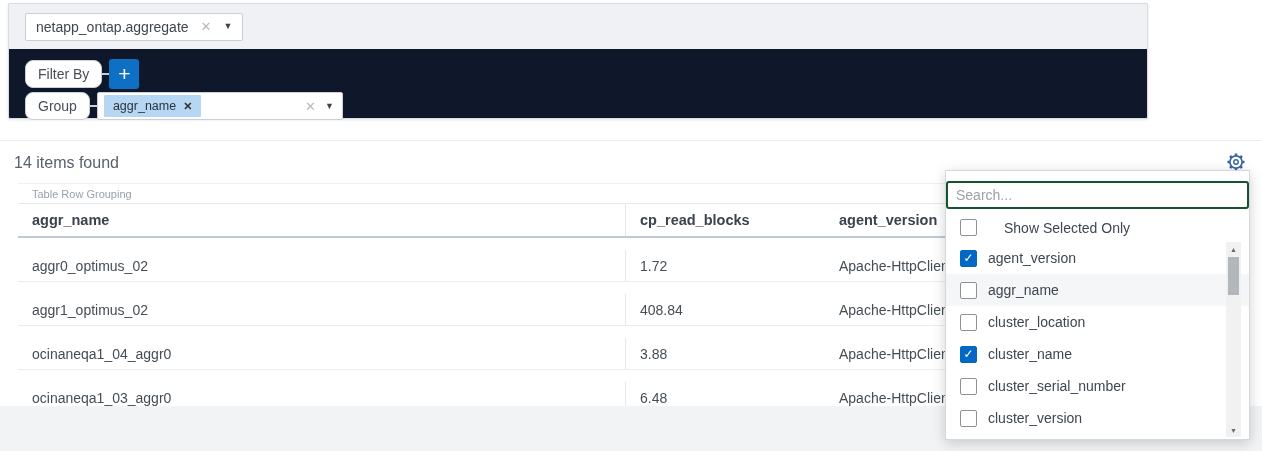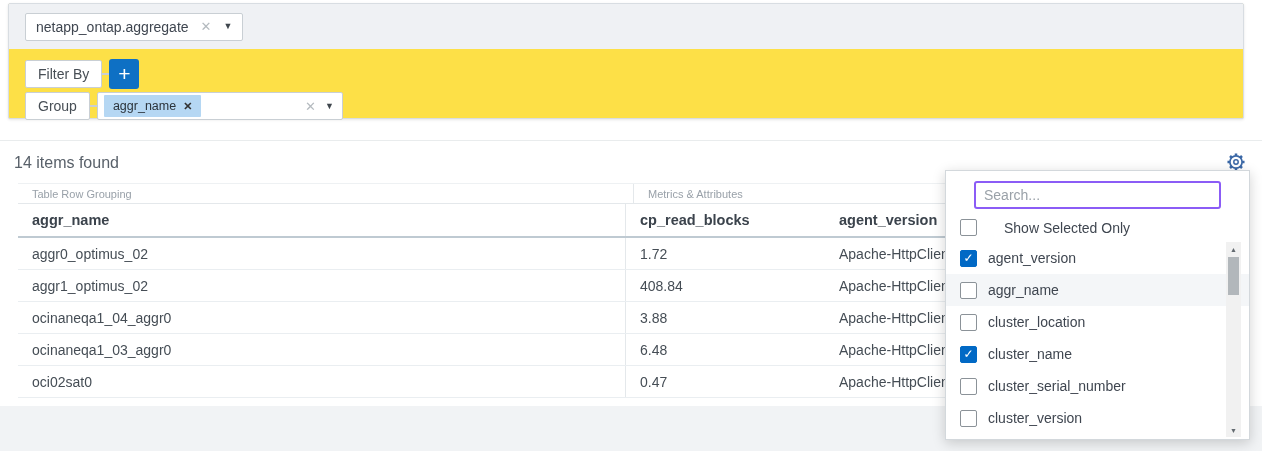--- a/index.html
+++ b/index.html
@@ -4,38 +4,38 @@
 <style>
   * { box-sizing: border-box; }
   html, body { margin:0; padding:0; }
   body {
     width:1262px; height:451px; position:relative; overflow:hidden;
     background:#ffffff; font-family:"Liberation Sans", sans-serif;
   }
 
   
   .query-panel {
-    position:absolute; left:8px; top:3px; width:1236px; height:116px;
-    border:1px solid #d8dde2; border-radius:2px; background:#fde047;
+    position:absolute; left:8px; top:3px; width:1140px; height:116px;
+    border:1px solid #d8dde2; border-radius:2px; background:#0f172a;
     box-shadow:0 1px 3px rgba(0,0,0,.10);
   }
   .entity-row { height:45px; background:#eff1f4; display:flex; align-items:center; padding-left:16px; }
   .entity-select {
     display:inline-flex; align-items:center; height:28px; background:#fff;
     border:1px solid #c9cfd4; border-radius:2px; padding:0 10px; gap:12px;
     font-size:14px; color:#3f4650; cursor:pointer;
   }
   .icon-x { color:#b4babf; font-size:13px; line-height:1; cursor:pointer; }
   .icon-caret { color:#3f464d; font-size:9px; line-height:1; cursor:pointer; }
   .filter-area { padding:10px 0 0 16px; }
   .frow { display:flex; align-items:center; height:30px; }
   .frow.first { margin-bottom:2px; }
   .label-box {
     display:inline-flex; align-items:center; height:28px; padding:0 12px;
-    border:1px solid #c9cfd4; border-radius:2px; font-size:14px; color:#474e55; background:#fff;
+    border:1px solid #c9cfd4; border-radius:8px; font-size:14px; color:#474e55; background:#fff;
   }
   .connector { width:7px; height:2px; background:#c9cfd4; }
   .add-btn {
     width:30px; height:30px; background:#0e70c4; border:none; border-radius:3px;
     color:#fff; font-size:21px; line-height:28px; text-align:center; padding:0;
     cursor:pointer; font-family:inherit;
   }
   .group-input {
     display:flex; align-items:center; width:246px; height:28px;
     border:1px solid #c9cfd4; border-radius:2px; background:#fff; padding:0 8px 0 6px;
@@ -63,33 +63,33 @@
   .hrow { border-top:1px solid #e4e8eb; border-bottom:2px solid #bfcad2; }
   .hcell {
     font-size:14.5px; font-weight:bold; color:#3b434c; padding:0 0 0 14px;
     height:32px; display:flex; align-items:center; gap:6px; white-space:nowrap;
     overflow:hidden; cursor:pointer;
   }
   .sort-arrow { font-weight:normal; color:#4a525a; font-size:14px; }
   .trow { border-bottom:1px solid #eaeef1; }
   .tcell {
     font-size:14px; color:#454d55; padding:0 0 0 14px; height:31px;
-    display:flex; align-items:center; white-space:nowrap; overflow:hidden;
+    display:flex; align-items:center; white-space:nowrap; overflow:hidden;margin-top:12px;
   }
 
   .footer { position:absolute; left:0; top:406px; width:1262px; height:45px; background:#f1f3f5; }
 
   
   .chooser {
     position:absolute; left:945px; top:170px; width:305px; height:270px;
     background:#fff; border:1px solid #d3d8dc; box-shadow:0 3px 12px rgba(0,0,0,.18);
     z-index:10; display:flex; flex-direction:column;
   }
   .search {
-    margin:10px 28px 8px; height:28px; border:2px solid #8b5cf6; border-radius:3px;
+    margin:10px 0 8px; height:28px; border:2px solid #14532d; border-radius:3px;
     font-size:14px; padding:0 8px; font-family:inherit; color:#333; outline:none;
   }
   .search::placeholder { color:#9aa1a8; }
   .sso {
     display:flex; align-items:center; gap:27px; padding:2px 14px 6px;
     font-size:14px; color:#3f4650; cursor:pointer; flex:none;
   }
   .list { position:relative; flex:1; overflow:hidden; }
   .item {
     display:flex; align-items:center; gap:11px; height:32px; padding:0 14px;
@@ -159,21 +159,20 @@
           <line x1="9.5" y1="3.7" x2="9.5" y2="1.4"></line>
           <line x1="13.6" y1="5.4" x2="15.2" y2="3.8"></line>
         </g>
       </g>
     </svg>
   </span>
 
   <div class="table">
     <div class="grid band">
       <div class="band-cell">Table Row Grouping</div>
-      <div class="band-cell col-div">Metrics &amp; Attributes</div>
       <div class="band-cell"></div>
     </div>
     <div class="grid hrow">
       <div class="hcell">
         <span>aggr_name</span>
         <span class="sort-arrow"></span>
       </div>
       <div class="hcell col-div">
         <span>cp_read_blocks</span>
         <span class="sort-arrow"></span>

